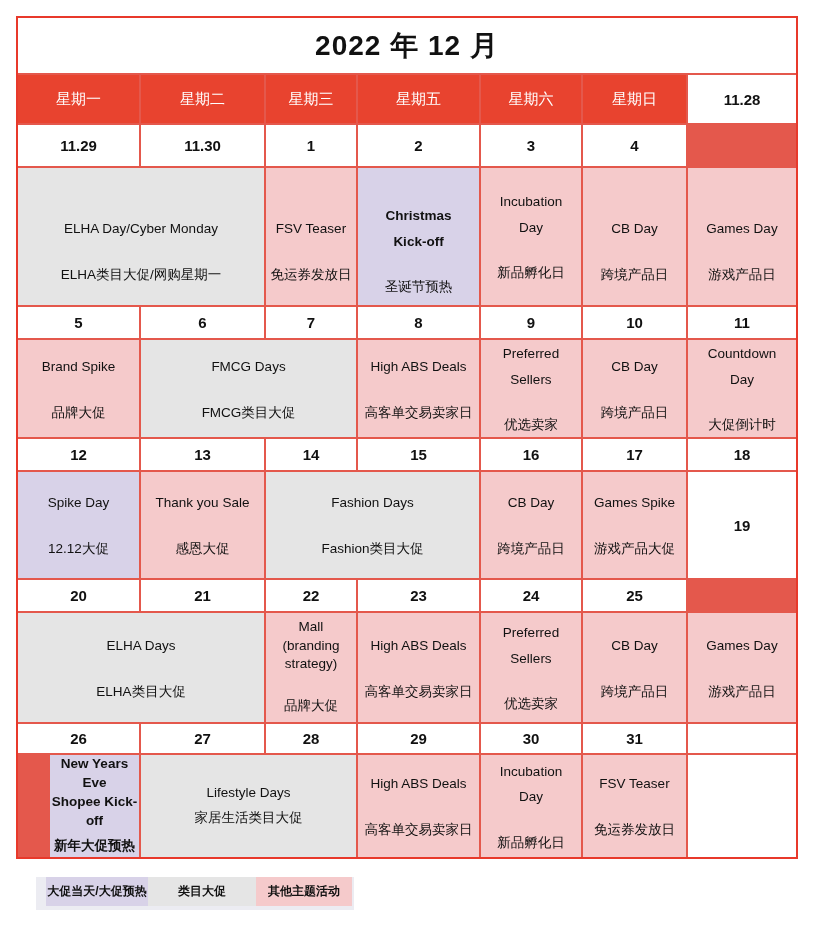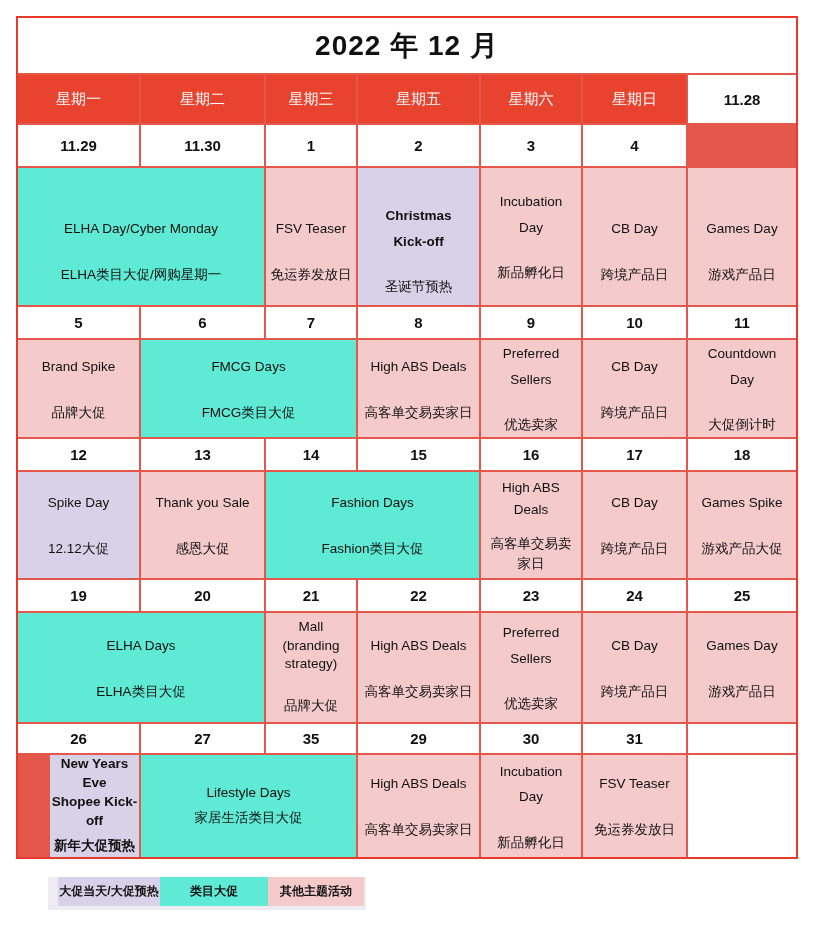--- a/index.html
+++ b/index.html
@@ -14,37 +14,37 @@
     grid-template-rows:55px 48px 41px 137px 31px 97px 31px 106px 31px 109px 29px 102px;
     gap:2px;
     background:#E4584C;               
     border:2px solid #E8392B;         
   }
   .cell{display:flex;align-items:center;justify-content:center;background:#fff;}
   .title{grid-column:1/-1;font-size:28px;font-weight:bold;letter-spacing:1px;}
   .wd{background:#E8432F;color:#ffffff;font-size:15px;}
   .date{font-weight:bold;font-size:15px;}
   .ev{flex-direction:column;text-align:center;font-size:13.5px;padding:2px 0;box-sizing:border-box;}
-  .cat{background:#5eead4;}
+  .cat{background:#e5e5e5;}
   .oth{background:#F5CACB;}
   .promo{background:#D8D2E8;}
   .empty{background:#ffffff;}
   .span2{grid-column:span 2;}
   .en{line-height:1.9;white-space:pre-line;}
   .zh{margin-top:22px;line-height:1.6;white-space:pre-line;}
   .pt{padding-top:30px;}               
   .bolden .en{font-weight:bold;}
   .boldcell{font-weight:bold;margin-left:32px;}
   .tight .en{line-height:1.4;}
   .tight .zh{margin-top:4px;}
   .tighten .en{line-height:1.35;}
   .tight2 .en{line-height:1.7;}
   .tight2 .zh{margin-top:12px;line-height:1.45;}
   .legend{
-    position:absolute;left:48px;top:877px;height:33px;
+    position:absolute;left:36px;top:877px;height:33px;
     background:#ECECF2;display:flex;align-items:flex-start;
     padding:0 2px 0 10px;box-sizing:content-box;
   }
   .lg{height:29px;line-height:29px;text-align:center;font-size:12px;font-weight:bold;}
   .lg.promo{width:102px;}
   .lg.cat{width:108px;}
   .lg.oth{width:96px;}
 </style>
 </head>
 <body>
@@ -143,26 +143,20 @@
     <div class="zh">12.12大促</div>
   </div>
   <div class="cell ev oth">
     <div class="en">Thank you Sale</div>
     <div class="zh">感恩大促</div>
   </div>
   <div class="cell ev cat span2">
     <div class="en">Fashion Days</div>
     <div class="zh">Fashion类目大促</div>
   </div>
-  <div class="cell ev oth tight2">
-    <div class="en">High ABS
-Deals</div>
-    <div class="zh">高客单交易卖
-家日</div>
-  </div>
   <div class="cell ev oth">
     <div class="en">CB Day</div>
     <div class="zh">跨境产品日</div>
   </div>
   <div class="cell ev oth">
     <div class="en">Games Spike</div>
     <div class="zh">游戏产品大促</div>
   </div>
 
   <div class="cell date">19</div>
@@ -196,21 +190,21 @@
     <div class="en">CB Day</div>
     <div class="zh">跨境产品日</div>
   </div>
   <div class="cell ev oth">
     <div class="en">Games Day</div>
     <div class="zh">游戏产品日</div>
   </div>
 
   <div class="cell date">26</div>
   <div class="cell date">27</div>
-  <div class="cell date">35</div>
+  <div class="cell date">28</div>
   <div class="cell date">29</div>
   <div class="cell date">30</div>
   <div class="cell date">31</div>
   <div class="cell date"></div>
 
   <div class="cell ev promo boldcell tight">
     <div class="en">New Years Eve
 Shopee Kick-off</div>
     <div class="zh">新年大促预热</div>
   </div>

